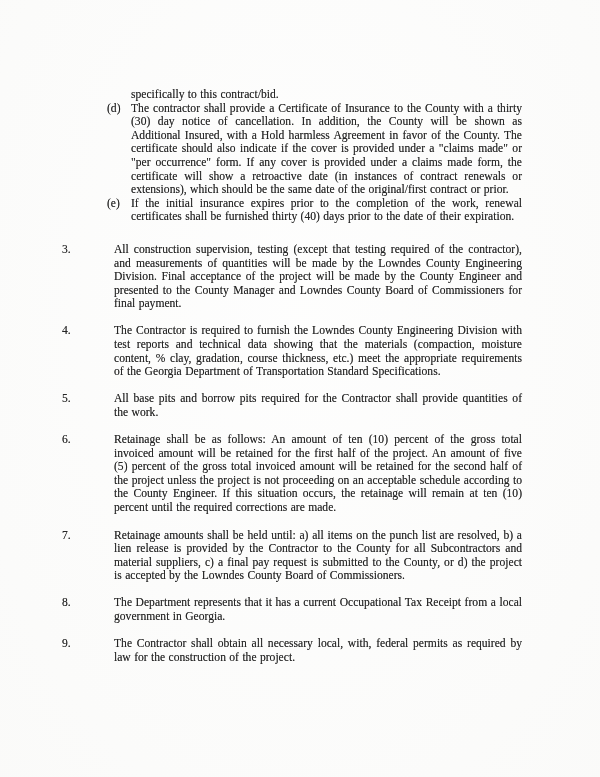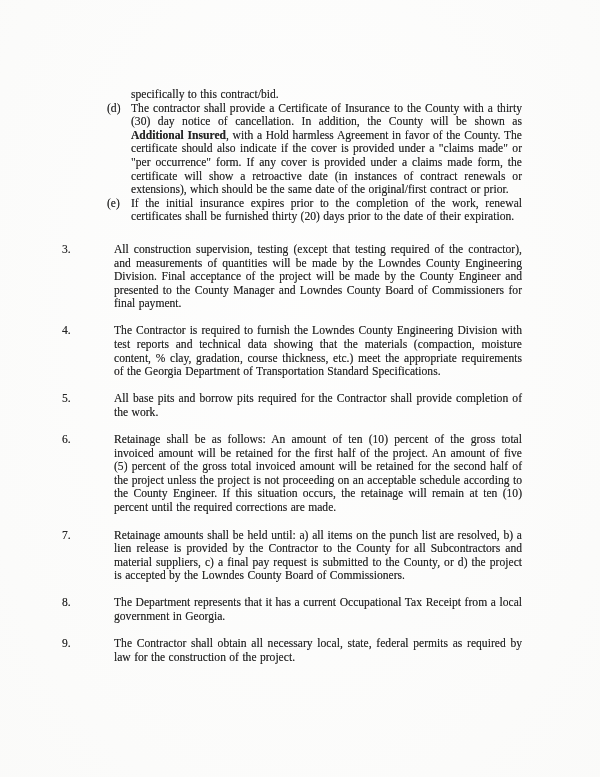--- a/index.html
+++ b/index.html
@@ -59,74 +59,74 @@
     flex: 0 0 20px;
     text-align: left;
   }
   .numbered-item .num-body {
     flex: 1 1 auto;
     text-align: justify;
     text-align-last: left;
     margin-left: 32px;
   }
   .bold-inline {
-    font-weight: bold;
+    font-weight: normal;
   }
   
   .numbered-item.gap-lg { margin-bottom: 14px; }
 </style>
 </head>
 <body>
 
 <div class="page doc-text">
 
   <div class="intro-line">specifically to this contract/bid.</div>
 
   <div class="sub-item">
     <span class="sub-label">(d)</span>
     <span class="sub-body"><span>The contractor shall provide a Certificate of Insurance to the County with a thirty (30) day notice of cancellation.  In addition, the County will be shown as </span><span class="bold-inline">Additional Insured</span><span>, with a Hold harmless Agreement in favor of the County.  The certificate should also indicate if the cover is provided under a "claims made" or "per occurrence" form.  If any cover is provided under a claims made form, the certificate will show a retroactive date (in instances of contract renewals or extensions), which should be the same date of the original/first contract or prior.</span></span>
   </div>
 
   <div class="sub-item">
     <span class="sub-label">(e)</span>
-    <span class="sub-body">If the initial insurance expires prior to the completion of the work, renewal certificates shall be furnished thirty (20) days prior to the date of their expiration.</span>
+    <span class="sub-body">If the initial insurance expires prior to the completion of the work, renewal certificates shall be furnished thirty (40) days prior to the date of their expiration.</span>
   </div>
 
   <div class="numbered-list">
 
     <div class="numbered-item">
       <span class="num-label">3.</span>
       <span class="num-body">All construction supervision, testing (except that testing required of the contractor), and measurements of quantities will be made by the Lowndes County Engineering Division.  Final acceptance of the project will be made by the County Engineer and presented to the County Manager and Lowndes County Board of Commissioners for final payment.</span>
     </div>
 
     <div class="numbered-item">
       <span class="num-label">4.</span>
       <span class="num-body">The Contractor is required to furnish the Lowndes County Engineering Division with test reports and technical data showing that the materials (compaction, moisture content, % clay, gradation, course thickness, etc.) meet the appropriate requirements of the Georgia Department of Transportation Standard Specifications.</span>
     </div>
 
     <div class="numbered-item">
       <span class="num-label">5.</span>
-      <span class="num-body">All base pits and borrow pits required for the Contractor shall provide completion of the work.</span>
+      <span class="num-body">All base pits and borrow pits required for the Contractor shall provide quantities of the work.</span>
     </div>
 
     <div class="numbered-item gap-lg">
       <span class="num-label">6.</span>
       <span class="num-body">Retainage shall be as follows: An amount of ten (10) percent of the gross total invoiced amount will be retained for the first half of the project.  An amount of five (5) percent of the gross total invoiced amount will be retained for the second half of the project unless the project is not proceeding on an acceptable schedule according to the County Engineer.  If this situation occurs, the retainage will remain at ten (10) percent until the required corrections are made.</span>
     </div>
 
     <div class="numbered-item">
       <span class="num-label">7.</span>
       <span class="num-body">Retainage amounts shall be held until: a) all items on the punch list are resolved, b) a lien release is provided by the Contractor to the County for all Subcontractors and material suppliers, c) a final pay request is submitted to the County, or d) the project is accepted by the Lowndes County Board of Commissioners.</span>
     </div>
 
     <div class="numbered-item">
       <span class="num-label">8.</span>
       <span class="num-body">The Department represents that it has a current Occupational Tax Receipt from a local government in Georgia.</span>
     </div>
 
     <div class="numbered-item">
       <span class="num-label">9.</span>
-      <span class="num-body">The Contractor shall obtain all necessary local, state, federal permits as required by law for the construction of the project.</span>
+      <span class="num-body">The Contractor shall obtain all necessary local, with, federal permits as required by law for the construction of the project.</span>
     </div>
 
   </div>
 
 </div>
 
 </body></html>

